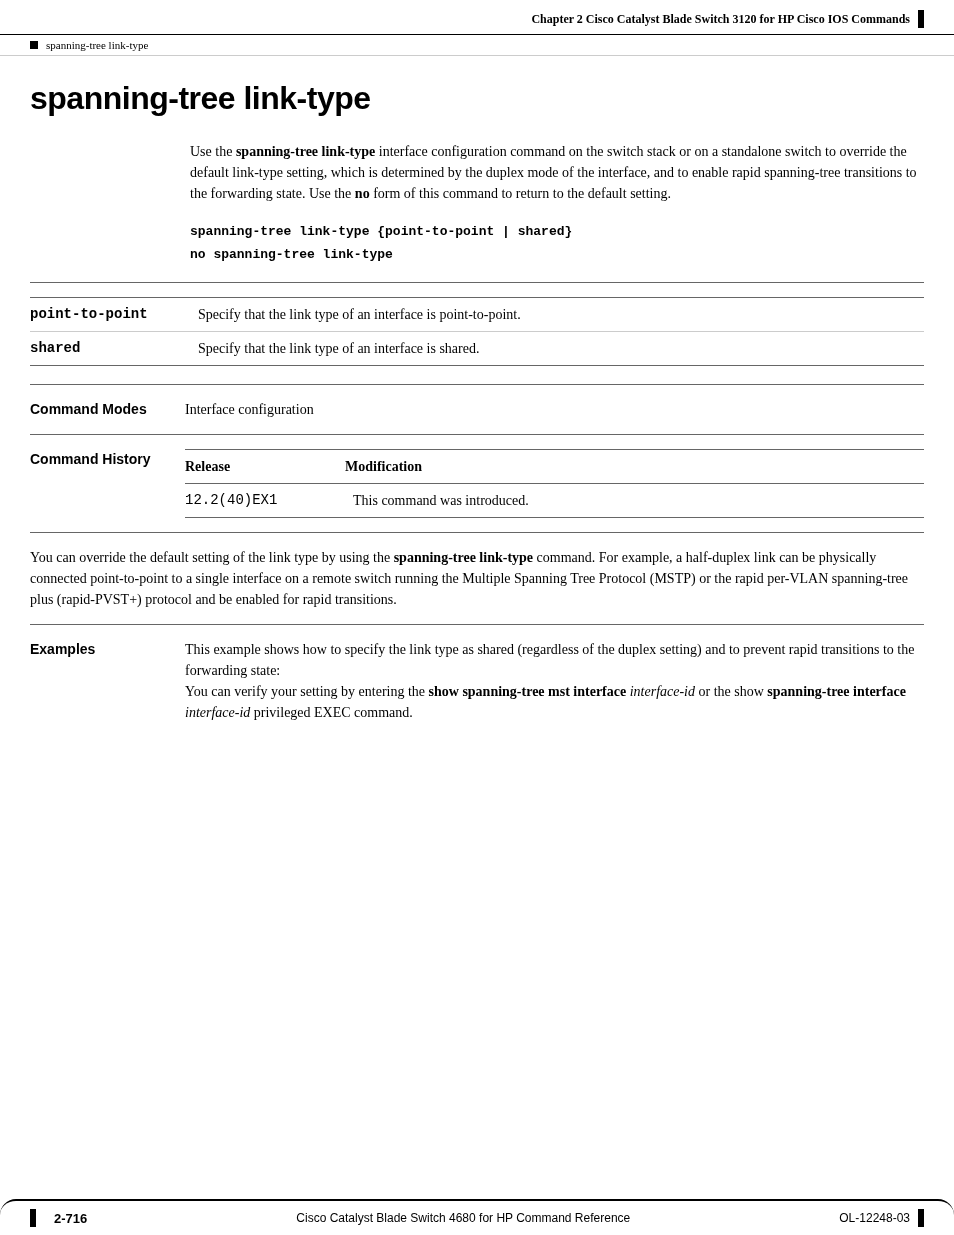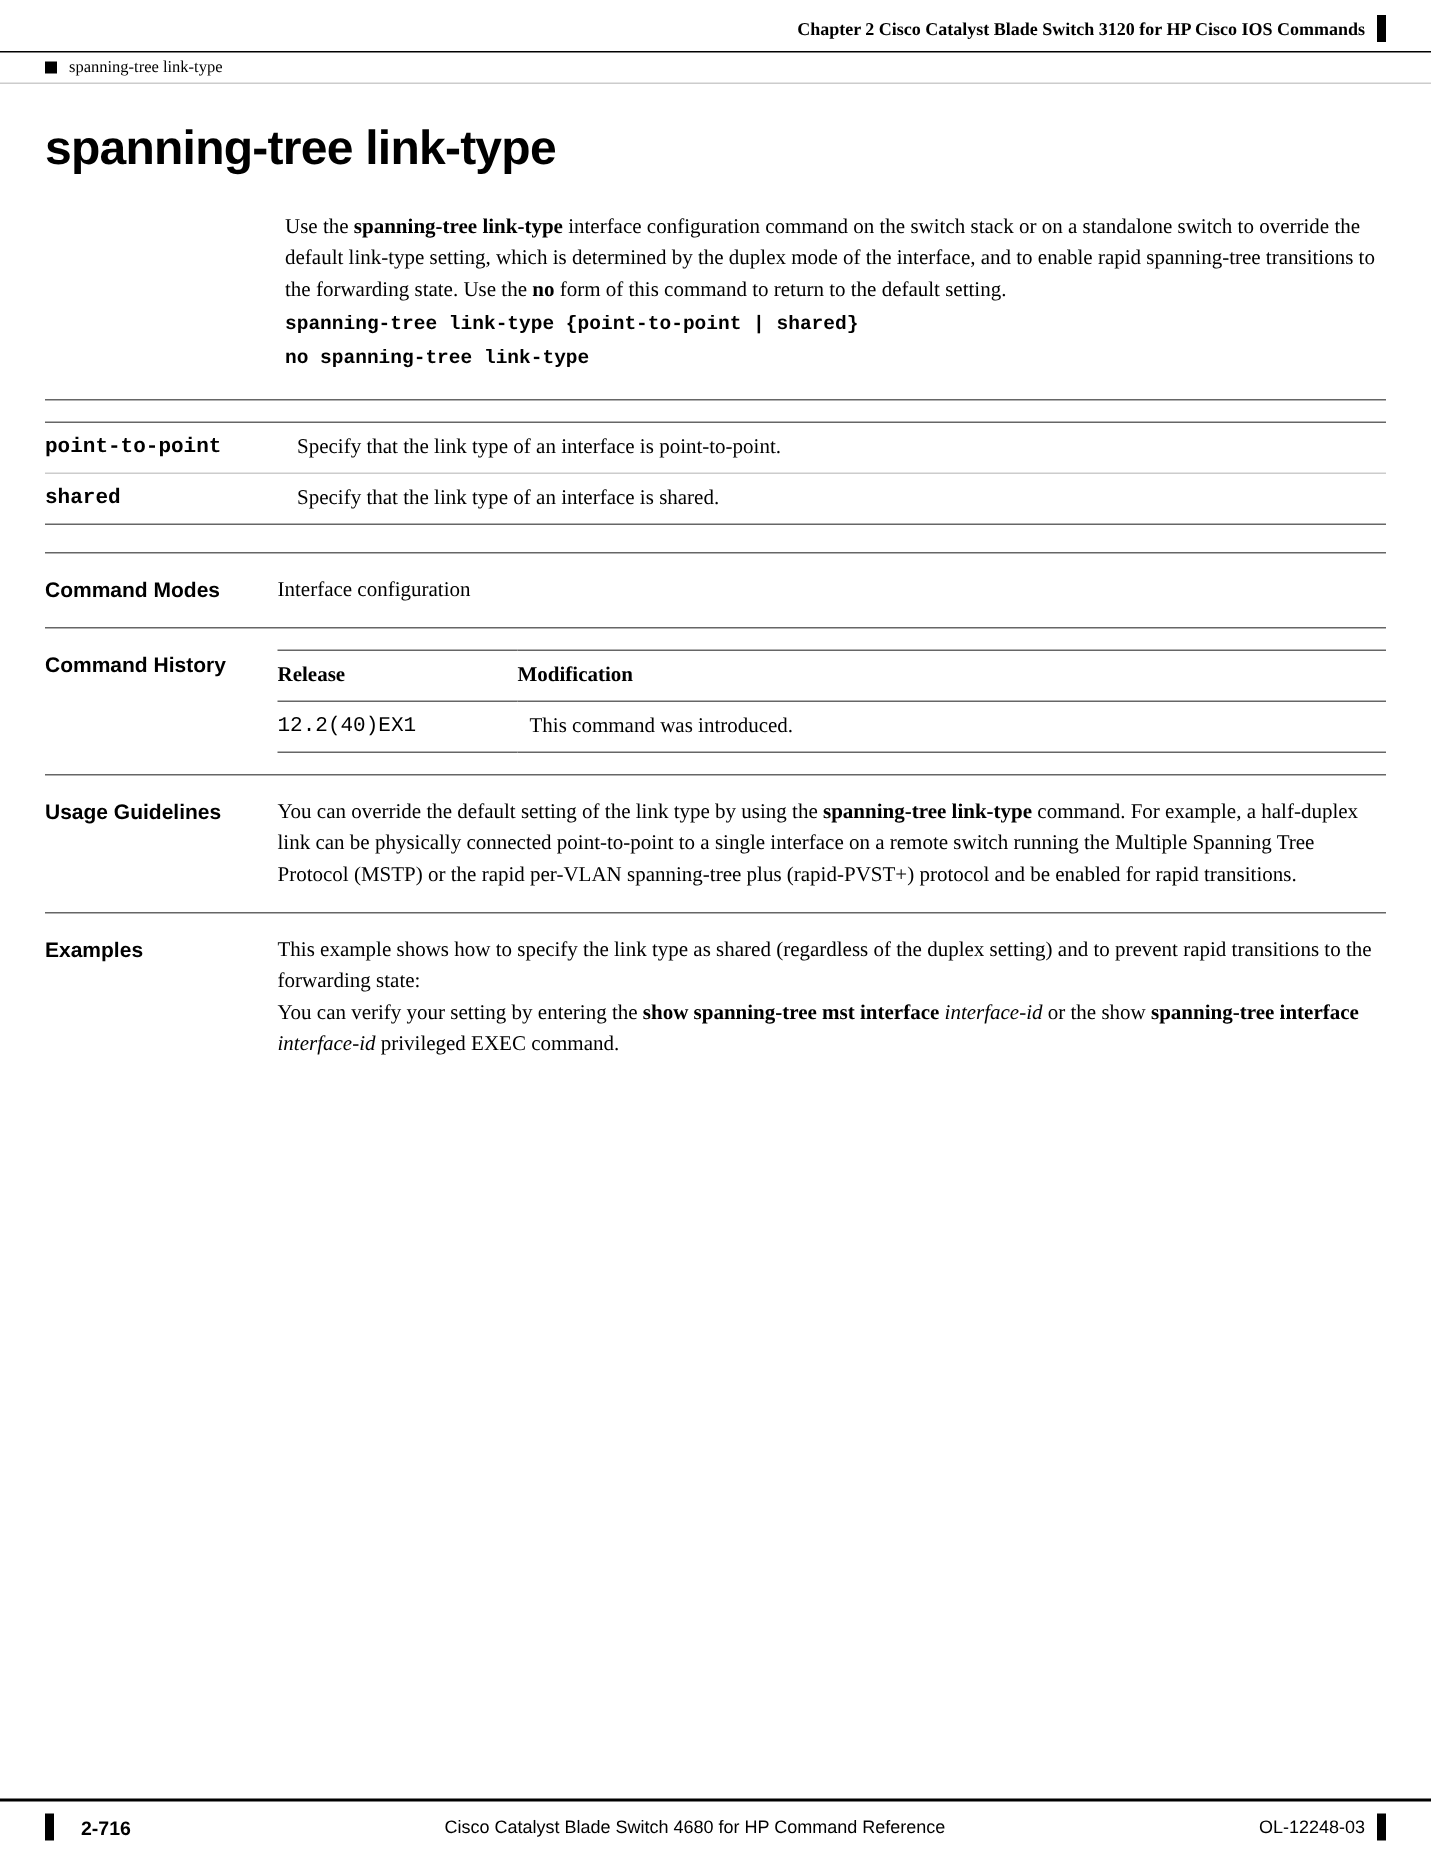--- a/index.html
+++ b/index.html
@@ -59,21 +59,21 @@
       font-size: 32px;
       font-weight: bold;
       font-family: Arial, sans-serif;
       margin-bottom: 24px;
       letter-spacing: -0.5px;
     }
 
     
     .description-area {
       margin-left: 160px;
-      margin-bottom: 4px;
+      margin-bottom: 20px;
       font-size: 14px;
       line-height: 1.5;
     }
 
     
     .syntax-lines {
       margin-left: 160px;
       margin-bottom: 20px;
     }
     .syntax-line {
@@ -179,20 +179,21 @@
       bottom: 0;
       left: 0;
       right: 0;
       border-top: 2px solid #000;
       padding: 8px 30px;
       display: flex;
       justify-content: space-between;
       align-items: center;
       font-size: 12px;
       font-family: Arial, sans-serif;
+      border-radius: 16px;
     }
     .footer-left {
       display: flex;
       align-items: center;
       gap: 10px;
     }
     .footer-page-num {
       font-weight: bold;
       font-size: 13px;
     }
@@ -276,21 +277,20 @@
         <tr>
           <td>12.2(40)EX1</td>
           <td>This command was introduced.</td>
         </tr>
       </tbody>
         </table>
     </div>
   </div>
 
   <div class="section-row">
-    <div class="section-label">Usage Guidelines</div>
     <div class="section-body">
       <span>You can override the default setting of the link type by using the </span><span class="inline-bold">spanning-tree link-type</span><span> command. For example, a half-duplex link can be physically connected point-to-point to a single interface on a remote switch running the Multiple Spanning Tree Protocol (MSTP) or the rapid per-VLAN spanning-tree plus (rapid-PVST+) protocol and be enabled for rapid transitions.</span>
     </div>
   </div>
 
   <div class="section-row">
     <div class="section-label">Examples</div>
     <div class="section-body">
       <p>This example shows how to specify the link type as shared (regardless of the duplex setting) and to prevent rapid transitions to the forwarding state:</p>
       <p>

